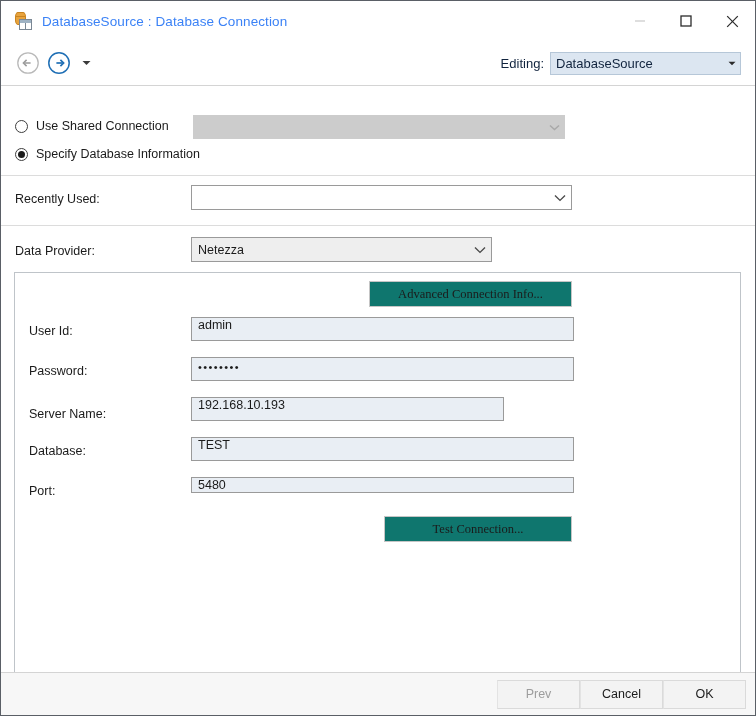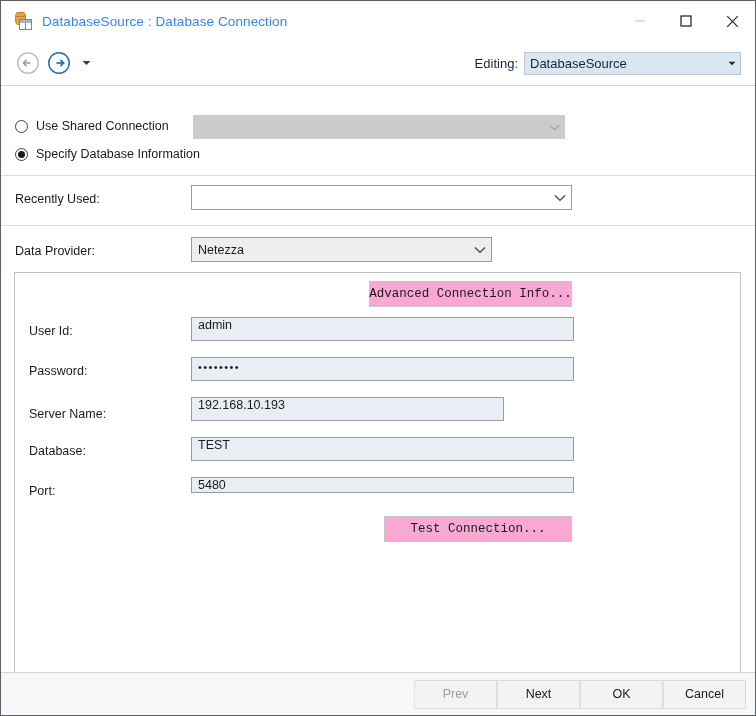--- a/index.html
+++ b/index.html
@@ -138,21 +138,21 @@
     align-items: center;
   }
   .editing-label {
     font-size: 13px;
     color: #11243e;
     margin-right: 6px;
     white-space: nowrap;
   }
   .editing-label u { text-decoration: underline; }
   .editing-combo {
-    width: 217px;
+    width: 191px;
     height: 23px;
     background: #dce6f1;
     border: 1px solid #b6c7d8;
     box-sizing: border-box;
     display: flex;
     align-items: center;
     position: relative;
   }
   .editing-combo .val {
     font-size: 13px;
@@ -271,23 +271,23 @@
   .panel {
     position: absolute;
     border: 1px solid #bfc4c9;
     background: #ffffff;
     box-sizing: border-box;
   }
 
   .btn {
     position: absolute;
     box-sizing: border-box;
-    background: #f9a8d4;
+    background: #0f766e;
     border: 1px solid #c5c5c5;
-    font-family: Liberation Mono, monospace;
+    font-family: Liberation Serif, serif;
     font-size: 12.5px;
     color: #1b1b1b;
     display: flex;
     align-items: center;
     justify-content: center;
     white-space: nowrap;
     cursor: default;
   }
 
   .textfield {
@@ -474,18 +474,17 @@
     <div class="textfield" style="left:190px; top:391px; width:383px; height:16px;">
       <span class="val">5480</span>
     </div>
 
     <div class="btn" style="left:383px; top:430px; width:188px; height:26px;">Test Connection...</div>
 
   </div>
 
   <div class="footer">
     <div class="footer-btn disabled">Prev</div>
-    <div class="footer-btn">Next</div>
+    <div class="footer-btn">Cancel</div>
     <div class="footer-btn">OK</div>
-    <div class="footer-btn">Cancel</div>
   </div>
 
 </div>
 
 </body></html>

